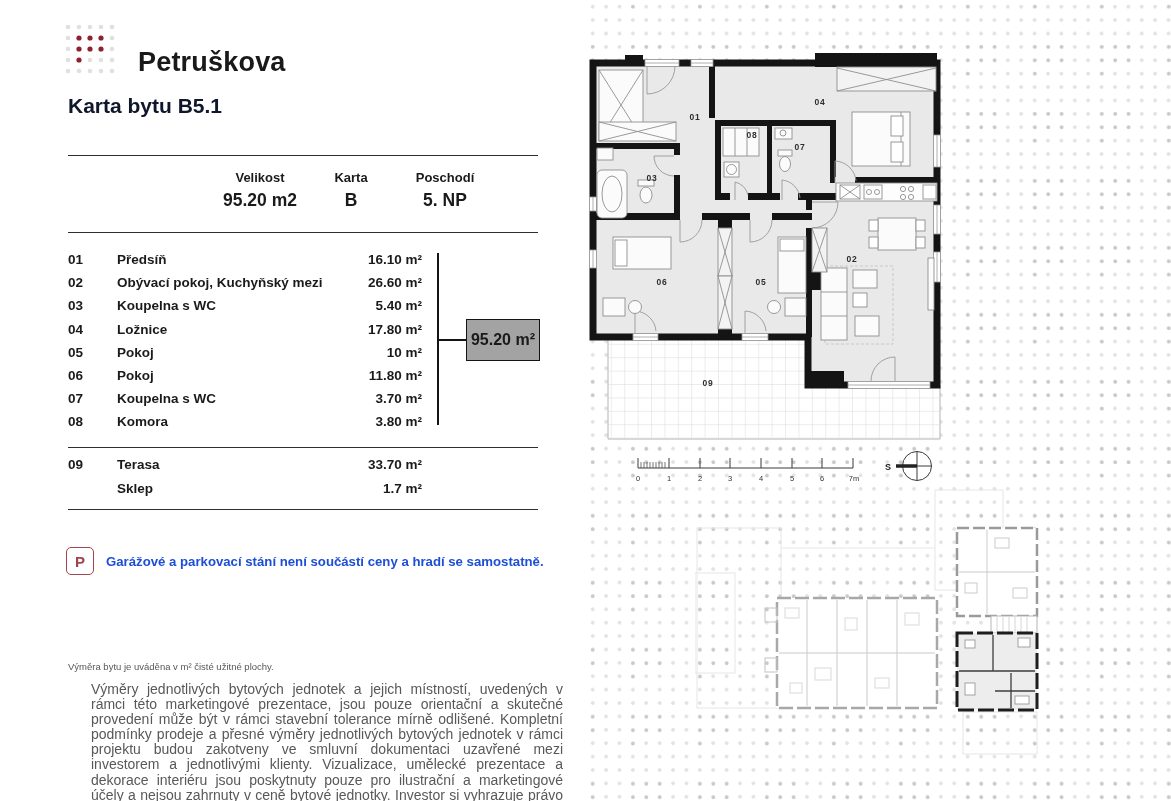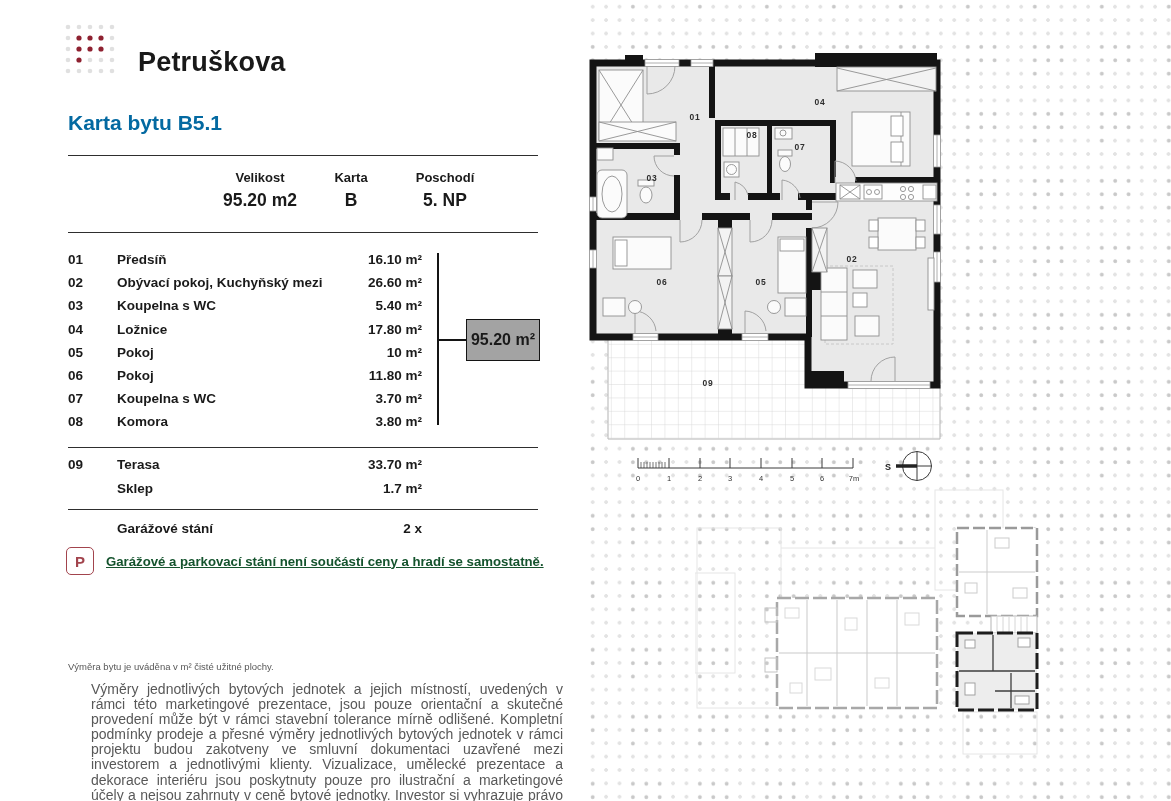--- a/index.html
+++ b/index.html
@@ -35,21 +35,21 @@
   }
 
   
   .left-col { position:absolute; left:0; top:0; width:586px; height:801px; background:#fff; }
 
   .logo-row { position:absolute; left:64px; top:22px; display:flex; align-items:center; }
   .brand {
     margin-left:22px; font-size:27px; font-weight:700; letter-spacing:.2px; color:#191919;
     position:relative; top:2px;margin-top:23px;
   }
-  .title { position:absolute; left:68px; top:111px; font-size:21px; font-weight:700; color:#0369a1; }
+  .title { position:absolute; left:68px; top:94px; font-size:21px; font-weight:700; color:#0f172a; }
 
   .hr { position:absolute; left:68px; width:470px; height:1.3px; background:#2e2e2e; }
   .hr1 { top:155px; } .hr2 { top:232px; } .hr3 { top:447px; } .hr4 { top:509px; }
 
   .summary { position:absolute; left:68px; top:170px; width:470px; height:55px; }
   .sum-col { position:absolute; width:130px; text-align:center; }
   .sum-col .sum-label { font-size:13px; font-weight:700; }
   .sum-col .sum-value { font-size:17.5px; font-weight:700; margin-top:5px; }
   .sc1 { left:27px; } .sc2 { left:127px; } .sc3 { left:218px; } .sc4 { left:312px; }
 
@@ -71,21 +71,21 @@
     font-size:16px; font-weight:700; background:#a3a3a3;
   }
 
   
   .note-row { position:absolute; left:66px; top:547px; display:flex; align-items:center; }
   .p-icon {
     width:26px; height:26px; border:1.7px solid #a2444d; border-radius:5px;
     color:#a2444d; font-weight:700; font-size:15px;
     display:flex; align-items:center; justify-content:center; background:#fff;
   }
-  .note-text { margin-left:12px; font-size:13.2px; font-weight:700; color:#14532d;text-decoration:underline; }
+  .note-text { margin-left:12px; font-size:13.2px; font-weight:700; color:#1d4ed8; }
 
   
   .fn1 { position:absolute; left:68px; top:661px; width:472px; font-size:9.5px; color:#585858; }
   .fn2 {
     position:absolute; left:68px; top:682px; width:472px; font-size:14px; color:#585858;
     line-height:15.1px; text-align:justify;margin-left:23px;
   }
 
   .top-artifact { position:absolute; left:18px; top:0; width:84px; height:5px; background:#f1f1f1; border-radius:0 0 3px 3px; }
 
@@ -509,27 +509,20 @@
     </div>
     <div class="row">
       <span class="num"></span>
       <span class="name">Sklep</span>
       <span class="area">1.7 m²</span>
     </div>
   </div>
 
   <div class="hr hr4"></div>
 
-  <div class="garage-row">
-    <div class="row">
-      <span class="num"></span>
-      <span class="name">Garážové stání</span>
-      <span class="area">2 x</span>
-    </div>
-  </div>
 
   <div class="note-row">
     <div class="p-icon">
       <span>P</span>
     </div>
     <div class="note-text">Garážové a parkovací stání není součástí ceny a hradí se samostatně.</div>
   </div>
 
   <div class="fn1">Výměra bytu je uváděna v m² čisté užitné plochy.</div>
   <div class="fn2">Výměry jednotlivých bytových jednotek a jejich místností, uvedených v rámci této marketingové prezentace, jsou pouze orientační a skutečné provedení může být v rámci stavební tolerance mírně odlišené. Kompletní podmínky prodeje a přesné výměry jednotlivých bytových jednotek v rámci projektu budou zakotveny ve smluvní dokumentaci uzavřené mezi investorem a jednotlivými klienty. Vizualizace, umělecké prezentace a dekorace interiéru jsou poskytnuty pouze pro ilustrační a marketingové účely a nejsou zahrnuty v ceně bytové jednotky. Investor si vyhrazuje právo provést změny v projektu.</div>

